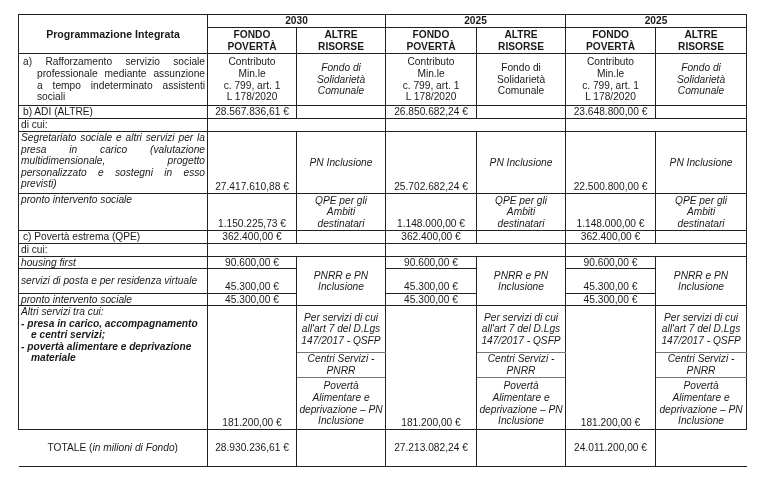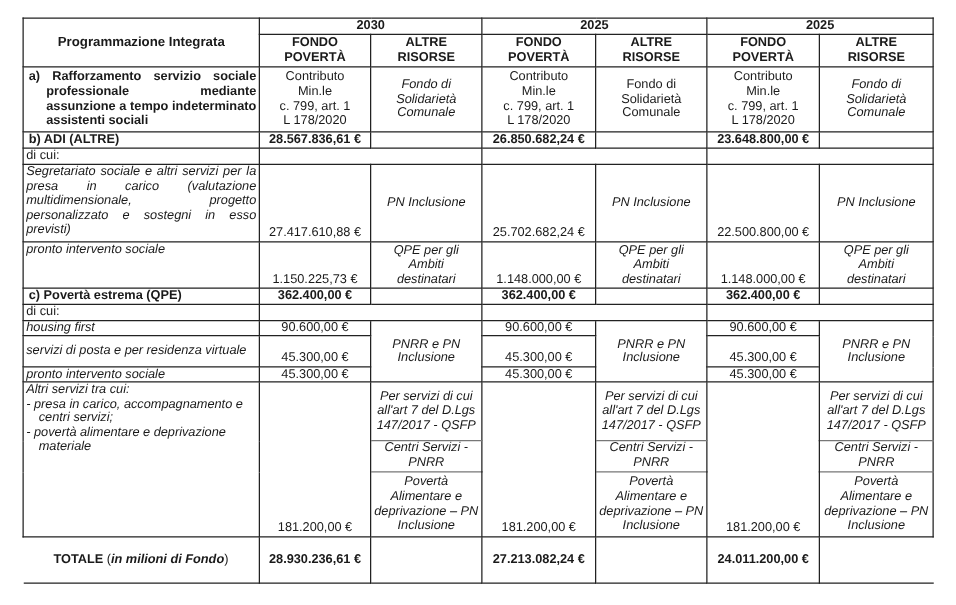--- a/index.html
+++ b/index.html
@@ -17,21 +17,21 @@
   col.c-label { width: 189px; }
   col.c-f24 { width: 89px; } col.c-a24 { width: 89px; }
   col.c-f25 { width: 91px; } col.c-a25 { width: 89px; }
   col.c-f26 { width: 90px; } col.c-a26 { width: 91px; }
 
   th { font-weight: bold; text-align: center; }
   .year { height: 12px; line-height: 12px; }
   .subhdr { height: 26px; }
   .hdr-label { font-size: 10.6px; }
 
-  .bold { font-weight: bold; }
+  .bold { font-weight: normal; }
   .ital { font-style: italic; }
   .center { text-align: center; }
   .right { text-align: center; }
   .justify { text-align: justify; text-align-last: left; }
   .bottom { vertical-align: bottom !important; }
   .top { vertical-align: top !important; }
 
   .row-a td { height: 51px; }
   .row-a .lbl { padding-left: 4px; }
   .row-a .lbl .txt { display: block; padding-left: 14px; text-indent: -14px; text-align: justify; text-align-last: left; }
@@ -45,21 +45,21 @@
   .row-pronto2 td { height: 11px; line-height: 11px; }
   .row-altri1 td { height: 46px; }
   .row-altri2 td { height: 24px; }
   .row-altri3 td { height: 51px; margin-top: 20px; }
   .row-tot td { height: 36px; }
 
   .row-tot td.tot-label { border-left: none; border-bottom: 1.2px solid #222; }
   .row-tot td.last { border-right: none; }
   .lead { padding-left: 4px !important; }
   .altri-list { margin: 0; padding: 0; list-style: none; }
-  .altri-list li { padding-left: 10px; text-indent: -10px; }
+  .altri-list li { padding-left: 10px; text-indent: -10px; font-weight: bold; }
   .inner-border-bottom { border-bottom: 1.2px solid #777 !important; margin-top: 20px; }
 </style>
 </head>
 <body>
 
 <table class="prog">
   <colgroup>
     <col class="c-label">
       <col class="c-f24">
       <col class="c-a24">

